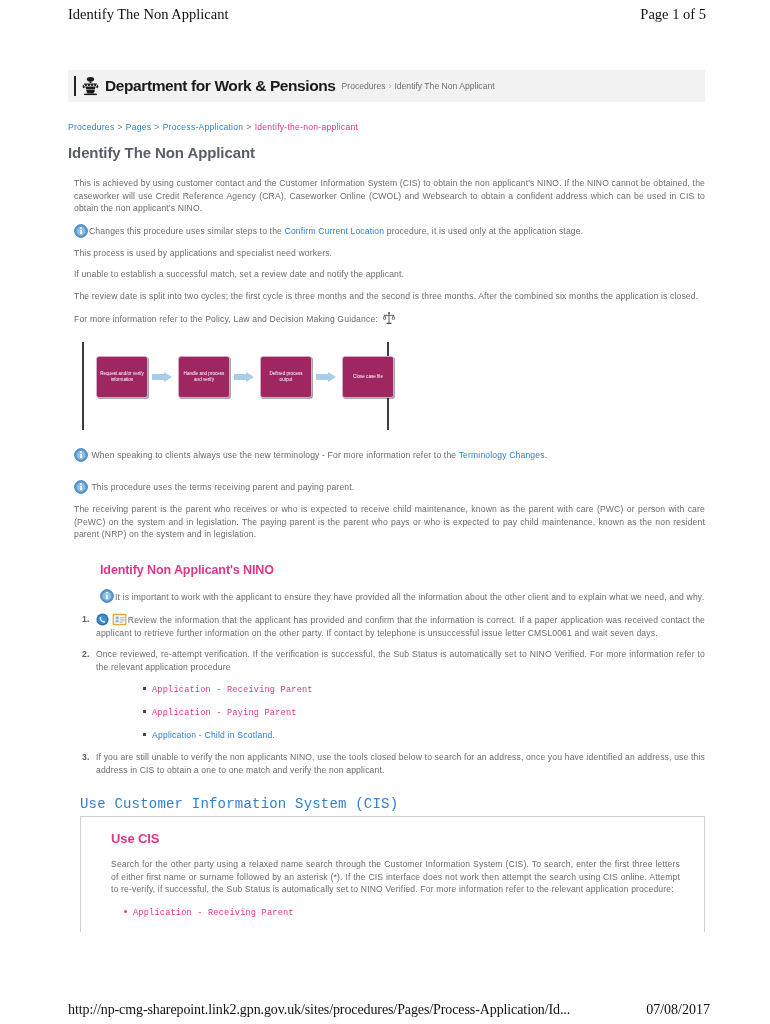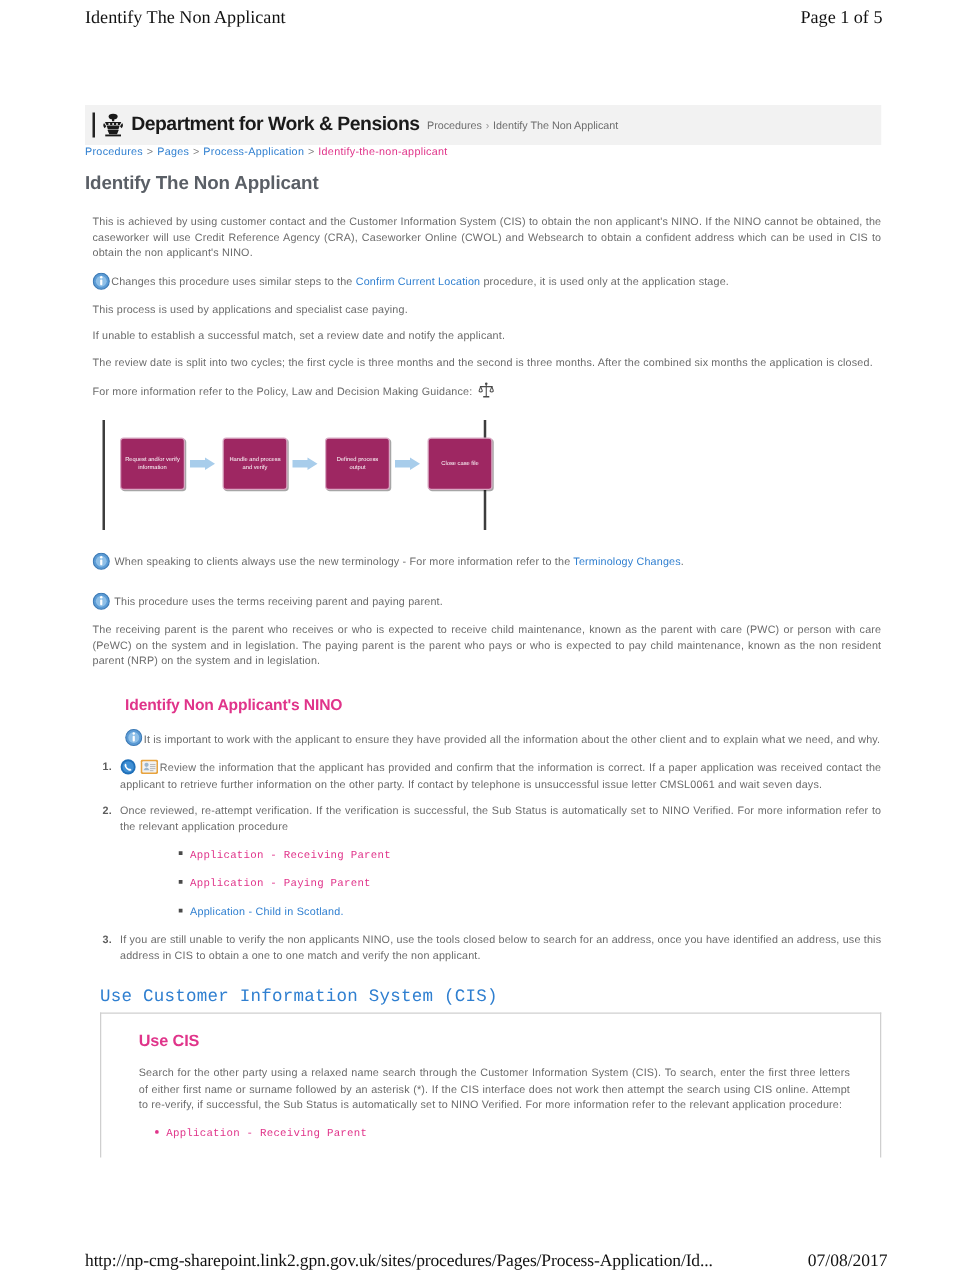--- a/index.html
+++ b/index.html
@@ -45,21 +45,21 @@
     font-family: "Liberation Serif", serif;
     font-size: 14px;
     color: #111;
   }
   .print-footer .url { letter-spacing: -0.1px; }
   .print-footer .date { margin-left: 10px; white-space: nowrap; }
 
   
   .page {
     position: absolute;
-    top: 84px;
+    top: 70px;
     left: 68px;
     width: 637px;
   }
 
   
   .masthead {
     background: #f2f2f2;
     height: 32px;
     display: flex;
     align-items: center;
@@ -90,21 +90,21 @@
     font-size: 8.6px;
     color: #6d6d6d;
     margin-left: 6px;
     white-space: nowrap;
     padding-bottom: 1px;
   }
   .masthead-crumb .sep { color: #9b9b9b; margin: 0 3px; }
 
   
   .breadcrumb {
-    margin-top: 0;
+    margin-top: 20px;
     font-size: 8.6px;
     letter-spacing: 0.25px;
     white-space: nowrap;
   }
   .breadcrumb a { color: #2f7fd0; text-decoration: none; }
   .breadcrumb .sep { color: #7b7b7b; margin: 0 3px; }
   .breadcrumb .current { color: #e0348a; }
 
   
   .page-title {
@@ -368,21 +368,21 @@
 
     <p class="t nojust note">
       <svg class="infoicon" viewBox="0 0 16 16">
         <circle cx="8" cy="8" r="7.3" fill="#5b9bd5" stroke="#3d7ab5" stroke-width="1"></circle>
         <circle cx="8" cy="8" r="5" fill="#8fc0e8"></circle>
         <circle cx="8" cy="4.4" r="1.1" fill="#ffffff"></circle>
         <rect x="7" y="6.3" width="2" height="5.4" rx="0.9" fill="#ffffff"></rect>
       </svg><span>Changes this procedure uses similar steps to the </span><a class="link" href="#">Confirm Current Location</a><span> procedure, it is used only at the application stage.</span>
     </p>
 
-    <p class="t nojust">This process is used by applications and specialist case paying.</p>
+    <p class="t nojust">This process is used by applications and specialist need workers.</p>
     <p class="t nojust">If unable to establish a successful match, set a review date and notify the applicant.</p>
     <p class="t">The review date is split into two cycles; the first cycle is three months and the second is three months. After the combined six months the application is closed.</p>
 
     <p class="t nojust">
       <span>For more information refer to the Policy, Law and Decision Making Guidance:</span><svg class="scales" viewBox="0 0 16 16">
         <g stroke="#4a4a4a" stroke-width="0.9" fill="none">
           <line x1="8" y1="2.5" x2="8" y2="13"></line>
           <line x1="2.6" y1="4.6" x2="13.4" y2="4.6"></line>
           <line x1="3.2" y1="4.6" x2="2" y2="8"></line>
           <line x1="3.2" y1="4.6" x2="4.6" y2="8"></line>

